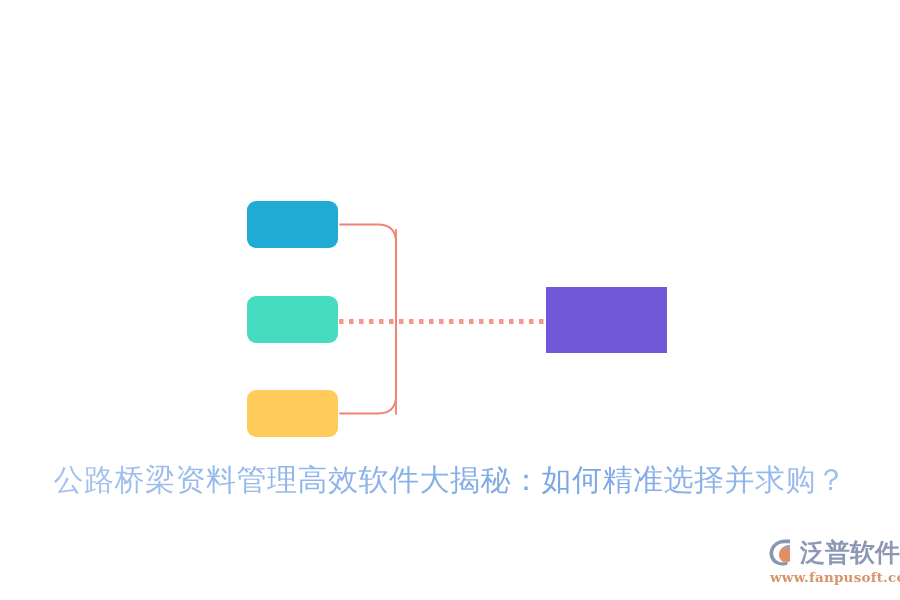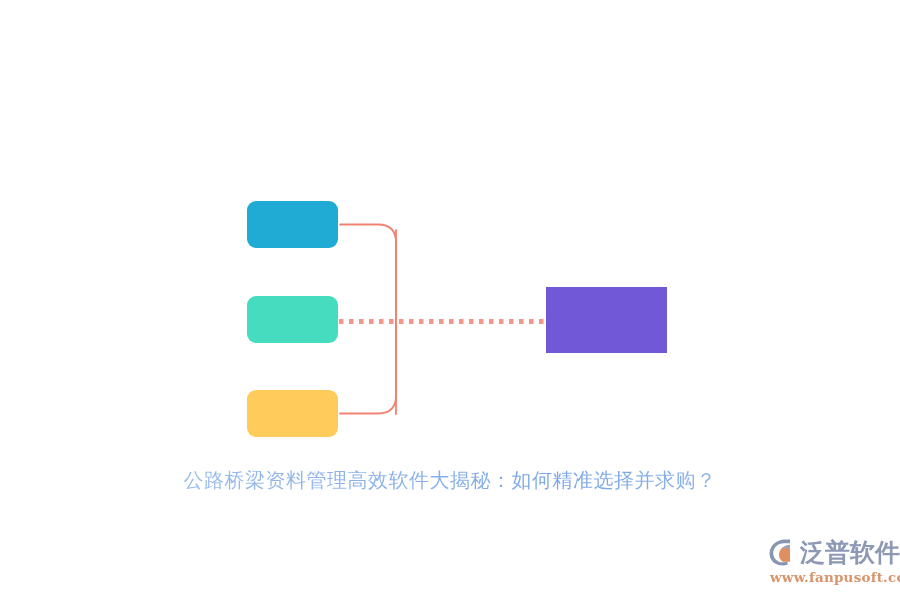--- a/index.html
+++ b/index.html
@@ -82,21 +82,21 @@
   }
 
   
   #page-title {
     position: absolute;
     left: 0;
     top: 462px;
     width: 900px;
     text-align: center;
     font-family: "DejaVu Serif", "Liberation Serif", serif;
-    font-size: 20px;
+    font-size: 30px;
     font-weight: 400;
     letter-spacing: 0.5px;
     line-height: 36px;
     white-space: nowrap;
     color: #86aee8;
     background-image: linear-gradient(90deg, #a9c6ef 0%, #88b0e9 28%, #7aa6e6 62%, #86afe8 100%);
     -webkit-background-clip: text;
     background-clip: text;
     -webkit-text-fill-color: transparent;
   }

